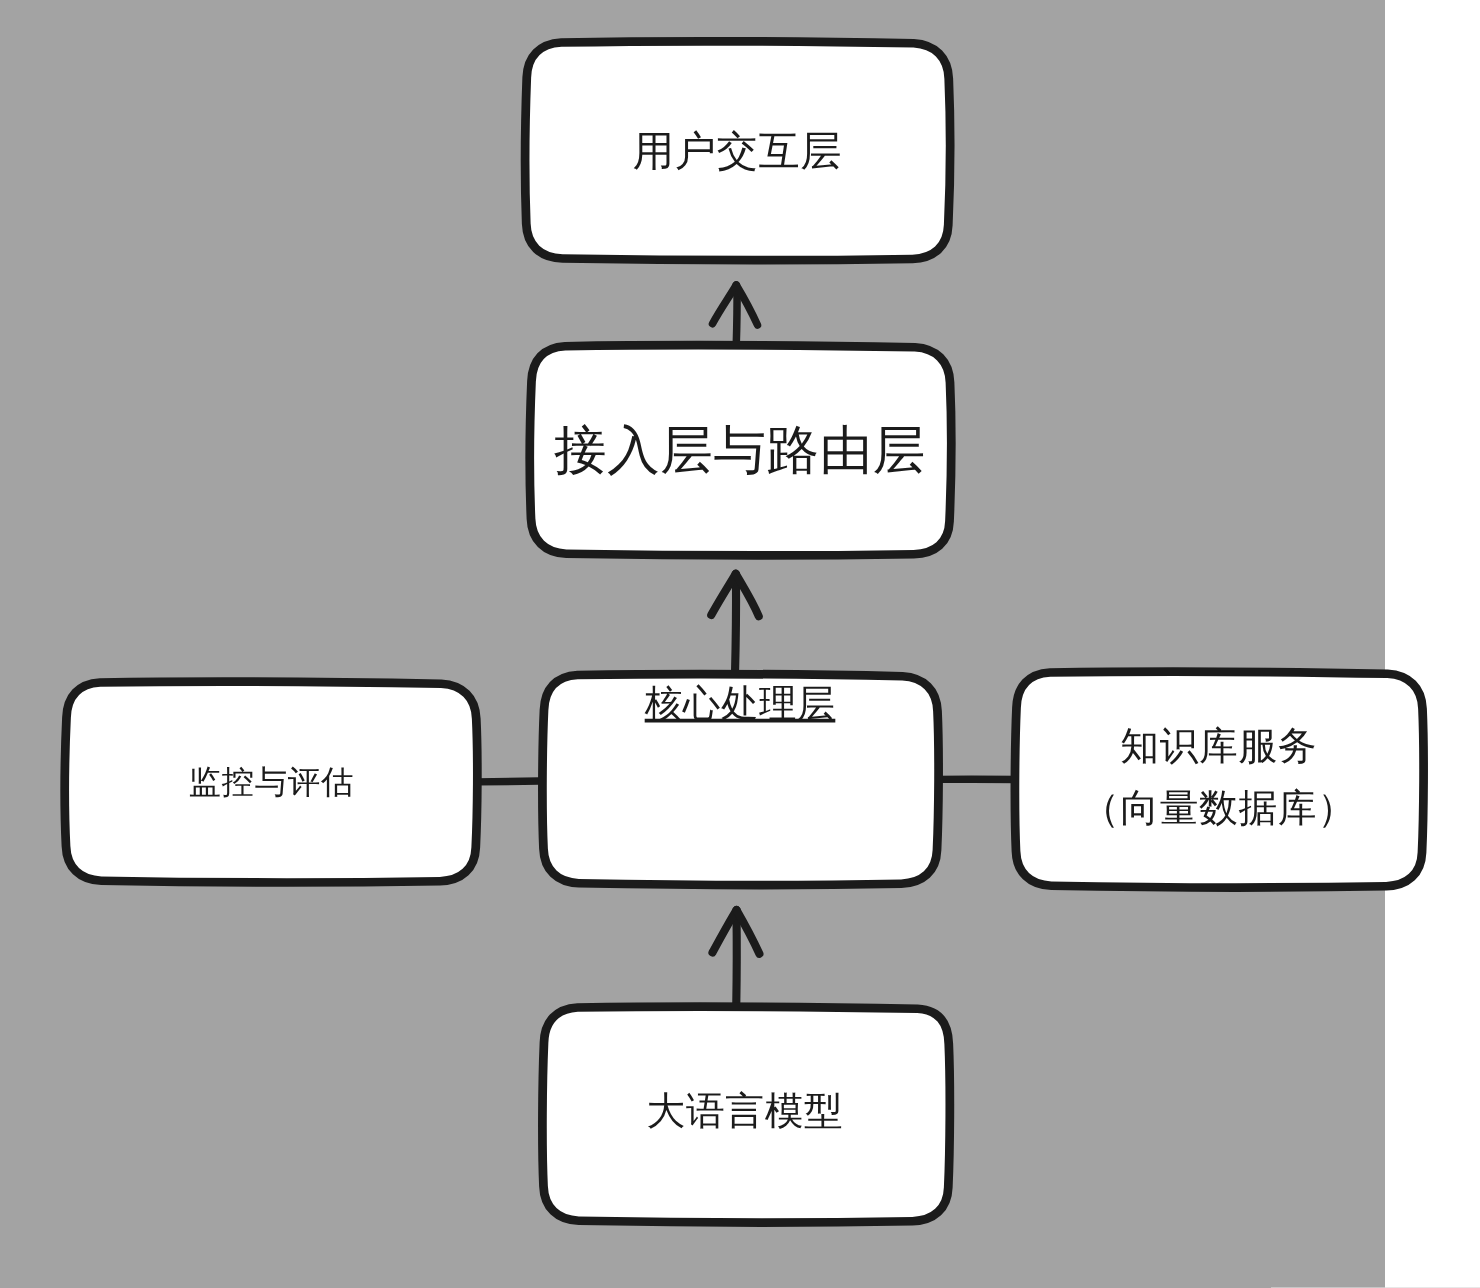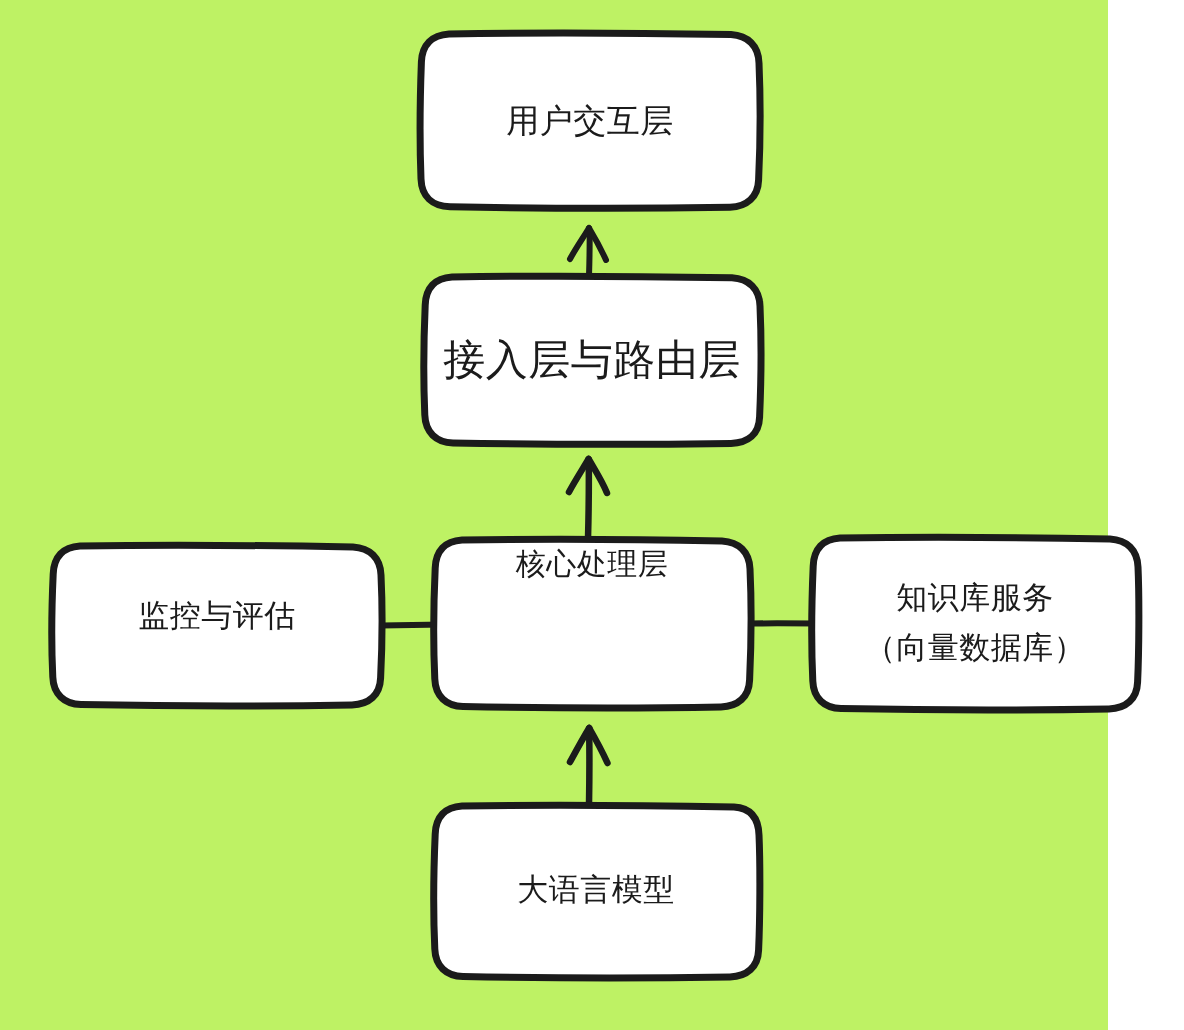--- a/index.html
+++ b/index.html
@@ -10,21 +10,21 @@
   body {
     width: 1184px;
     height: 1030px;
     overflow: hidden;
     font-family: "DejaVu Sans", "Liberation Sans", sans-serif;
   }
   #canvas {
     position: relative;
     width: 1108px;
     height: 1030px;
-    background: #bef264;
+    background: #a3a3a3;
   }
   #sketch-layer {
     position: absolute;
     left: 0;
     top: 0;
     width: 1184px;
     height: 1030px;
   }
   .node-label {
     position: absolute;
@@ -51,24 +51,25 @@
     font-size: 42px; line-height: 52px;
   }
   #label-core-layer {
     left: 433px; top: 540px; width: 318px; height: 168px;
     font-size: 30px; line-height: 44px;
     justify-content: flex-start;
     padding-top: 2px;
   }
   #label-core-layer .line {
     text-align: left;
+    text-decoration: underline;
   }
   #label-monitor {
-    left: 52px; top: 535px; width: 330px; height: 160px;
-    font-size: 31px; line-height: 48px;
+    left: 52px; top: 546px; width: 330px; height: 160px;
+    font-size: 26px; line-height: 48px;
   }
   #label-kb {
     left: 812px; top: 538px; width: 326px; height: 168px;
     font-size: 31px; line-height: 50px;
   }
   #label-llm {
     left: 434px; top: 806px; width: 324px; height: 166px;
     font-size: 31px; line-height: 48px;
   }
 </style>

